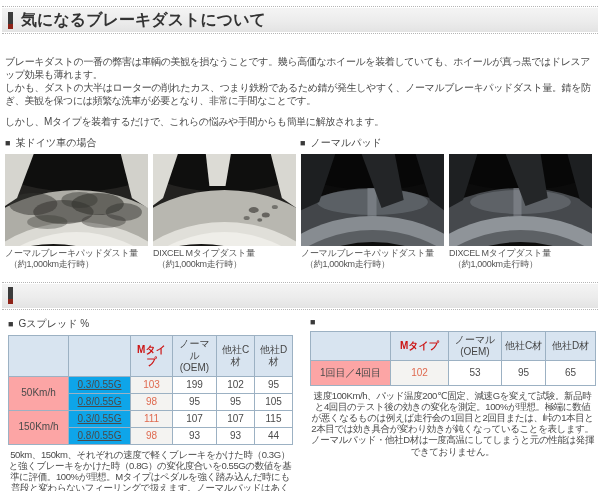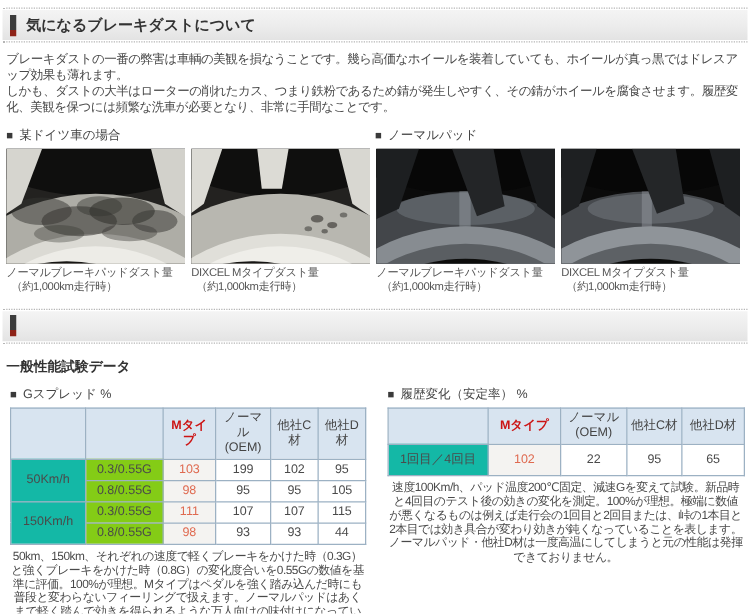--- a/index.html
+++ b/index.html
@@ -7,25 +7,25 @@
   body { font-family:"Liberation Sans","DejaVu Sans",sans-serif; }
   .page { width:600px; height:491px; overflow:hidden; background:#fff; color:#4a4a4a; position:relative; }
 
   .dotted { border-top:1px dotted #b5b5b5; margin:0 2px; }
   .sp6 { height:6px; }
 
   .sec-header { display:flex; align-items:center; height:24px; margin:1px 2px;
                 background:linear-gradient(180deg,#f4f4f4 0%,#ececec 55%,#e3e3e3 100%); }
   .accent-bar { width:5px; height:17px; margin-left:6px; flex:0 0 auto;
                 background:linear-gradient(180deg,#3c3c3c 0%,#3c3c3c 72%,#8e2318 72%,#8e2318 100%); }
-  .sec-title { margin-left:8px; font-size:12px; font-weight:bold; color:#333; letter-spacing:0; }
+  .sec-title { margin-left:8px; font-size:16px; font-weight:bold; color:#333; letter-spacing:0; }
 
   .content { padding:0 5px; }
   .body-text { font-size:10px; line-height:1.3; letter-spacing:-0.4px; color:#4a4a4a; }
-  .intro { margin-top:7px; }
+  .intro { margin-top:21px; }
   .solution { margin-top:8px; }
   .catch { margin-top:6px; color:#e9583f; }
 
   .subheads { display:flex; margin-top:8px; }
   .subhead { width:50%; font-size:10px; color:#444; display:flex; align-items:center; }
   .bullet { font-size:9px; color:#3a3a3a; margin-right:5px; }
 
   .photos { display:flex; gap:5px; margin-top:4px; }
   .photo-cell { width:143px; flex:0 0 auto; }
   .photo-frame { width:143px; height:92px; overflow:hidden; background:#222; }
@@ -39,22 +39,22 @@
   .tcol-left  { width:284px; flex:0 0 auto; margin-left:3px; }
   .tcol-right { width:285px; flex:0 0 auto; }
   .table-title { font-size:10px; color:#444; display:flex; align-items:center; margin-bottom:4px; }
 
   table.dtable { border-collapse:collapse; table-layout:fixed; width:100%;
                  font-size:10px; color:#4a4a4a; }
   .dtable th, .dtable td { border:1px solid #9cb1c3; text-align:center; padding:2px 2px;
                            white-space:pre-line; line-height:1.2; font-weight:normal; }
   .dtable thead th { background:#d8e4f0; color:#444; }
   .dtable th.h-mtype { color:#cc1414; font-weight:bold; }
-  .dtable th.rowhead, .dtable td.rowlabel { background:#14b8a6; color:#4a4a4a;text-align:center; }
-  .dtable td.cond { background:#84cc16; }
+  .dtable th.rowhead, .dtable td.rowlabel { background:#fca5a5; color:#4a4a4a;text-align:center; }
+  .dtable td.cond { background:#0ea5e9;text-decoration:underline; }
   .dtable td.mval { background:#f4f3f1; color:#df6a50; }
   .dtable td.val { background:#fff; }
   .dtable td.tall { padding:6px 2px; }
 
   .tnote { font-size:9.5px; line-height:1.18; letter-spacing:-0.4px; color:#4a4a4a; margin-top:4px;text-align:center; }
 
   .mt12 { margin-top:12px; }
 </style>
 </head>
 <body>
@@ -66,22 +66,23 @@
 
   <div class="sec-header">
     <div class="accent-bar"></div>
     <div class="sec-title">気になるブレーキダストについて</div>
   </div>
   <div class="dotted"></div>
 
   <div class="content">
     <div class="body-text intro">
       <div>ブレーキダストの一番の弊害は車輌の美観を損なうことです。幾ら高価なホイールを装着していても、ホイールが真っ黒ではドレスアップ効果も薄れます。</div>
-      <div>しかも、ダストの大半はローターの削れたカス、つまり鉄粉であるため錆が発生しやすく、その錆がホイールを腐食させます。履歴変化、美観を保つには頻繁な洗車が必要となり、非常に手間なことです。</div>
+      <div>しかも、ダストの大半はローターの削れたカス、つまり鉄粉であるため錆が発生しやすく、ノーマルブレーキパッドダスト量。錆を防ぎ、美観を保つには頻繁な洗車が必要となり、非常に手間なことです。</div>
     </div>
+    <div class="body-text solution">しかし、Mタイプを装着するだけで、これらの悩みや手間からも簡単に解放されます。</div>
 
     <div class="subheads">
       <div class="subhead">
         <span class="bullet">■</span>
         <span>某ドイツ車の場合</span>
       </div>
       <div class="subhead">
         <span class="bullet">■</span>
         <span>ノーマルパッド</span>
       </div>
@@ -192,21 +193,20 @@
   </div>
 
   <div class="mt12 dotted"></div>
 
   <div class="sec-header">
     <div class="accent-bar"></div>
   </div>
   <div class="dotted"></div>
 
   <div class="content">
-    <div class="subtitle">一般性能試験データ</div>
 
     <div class="tables-row">
 
       <div class="tcol-left">
         <div class="table-title">
           <span class="bullet">■</span>
           <span>Gスプレッド %</span>
         </div>
         <table class="dtable">
           <colgroup>
@@ -260,21 +260,20 @@
               <td class="val">44</td>
             </tr>
           </tbody>
         </table>
         <div class="tnote">50km、150km、それぞれの速度で軽くブレーキをかけた時（0.3G）と強くブレーキをかけた時（0.8G）の変化度合いを0.55Gの数値を基準に評価。100%が理想。Mタイプはペダルを強く踏み込んだ時にも普段と変わらないフィーリングで扱えます。ノーマルパッドはあくまで軽く踏んで効きを得られるような万人向けの味付けになっています。</div>
       </div>
 
       <div class="tcol-right">
         <div class="table-title">
           <span class="bullet">■</span>
-          <span>履歴変化（安定率） %</span>
         </div>
         <table class="dtable">
           <colgroup>
             <col style="width:80px">
               <col style="width:58px">
               <col style="width:53px">
             <col style="width:44px">
               <col style="width:50px">
           </colgroup>
           <thead>
@@ -284,21 +283,21 @@
               <th>ノーマル
 (OEM)</th>
               <th>他社C材</th>
               <th>他社D材</th>
             </tr>
           </thead>
           <tbody>
             <tr>
               <td class="rowlabel tall">1回目／4回目</td>
               <td class="mval tall">102</td>
-              <td class="val tall">22</td>
+              <td class="val tall">53</td>
               <td class="val tall">95</td>
               <td class="val tall">65</td>
             </tr>
           </tbody>
         </table>
         <div class="tnote">速度100Km/h、パッド温度200℃固定、減速Gを変えて試験。新品時と4回目のテスト後の効きの変化を測定。100%が理想。極端に数値が悪くなるものは例えば走行会の1回目と2回目または、峠の1本目と2本目では効き具合が変わり効きが鈍くなっていることを表します。ノーマルパッド・他社D材は一度高温にしてしまうと元の性能は発揮できておりません。</div>
       </div>
 
     </div>
   </div>

